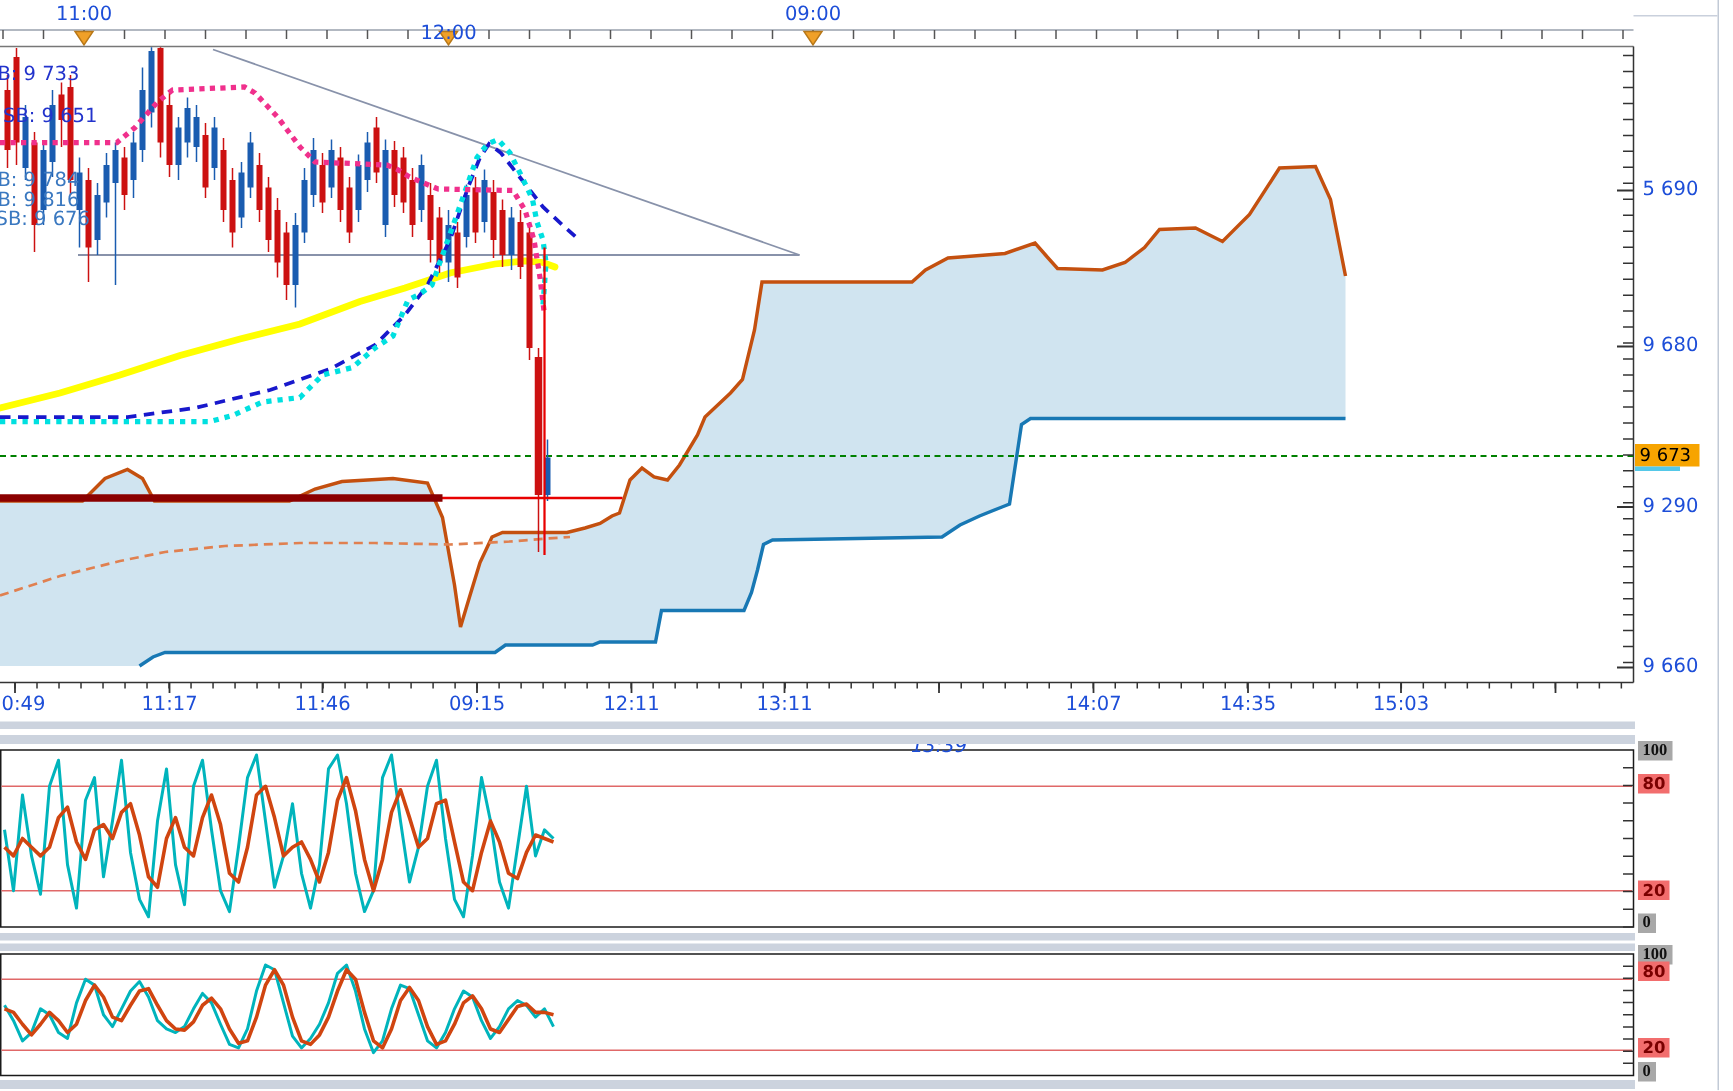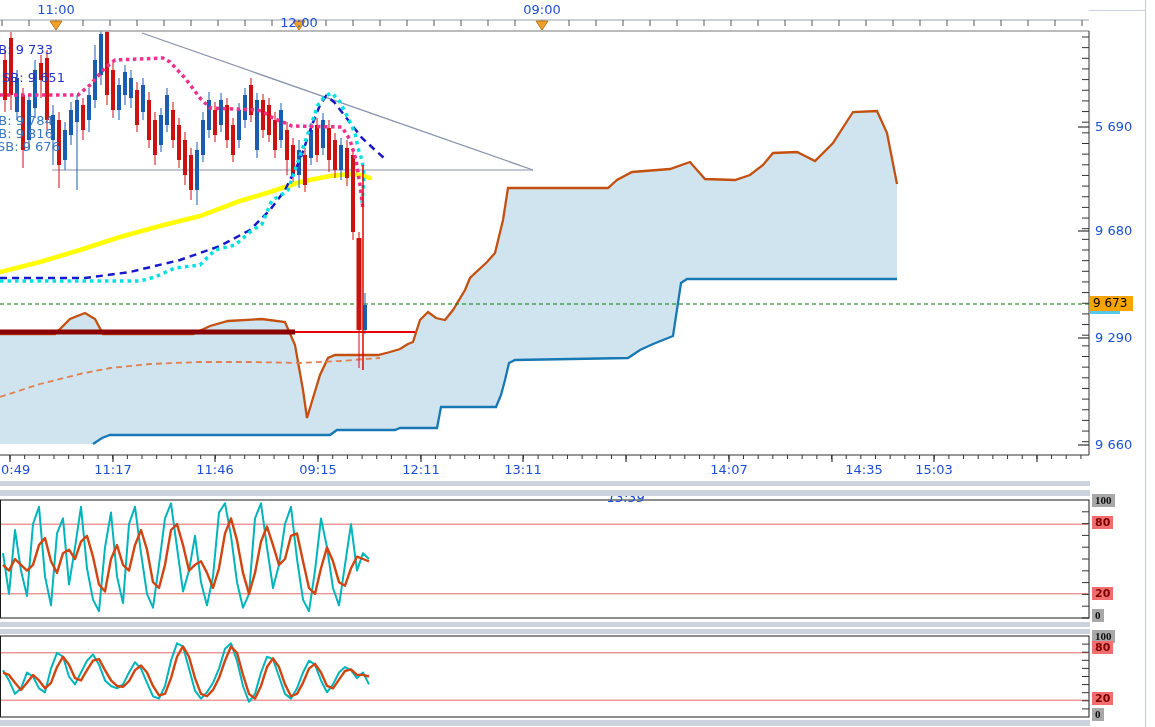--- a/index.html
+++ b/index.html
@@ -379,21 +379,21 @@
       <div class="axis-lbl left" style="left: 1095px; top: 330px;">9 290</div>
       <div class="axis-lbl left" style="left: 1095px; top: 437px;">9 660</div>
       <div class="axis-lbl left" style="left: 1px; top: 462px;">0:49</div>
       <div class="axis-lbl" style="left: 113px; top: 462px;">11:17</div>
       <div class="axis-lbl" style="left: 215px; top: 462px;">11:46</div>
       <div class="axis-lbl" style="left: 318px; top: 462px;">09:15</div>
       <div class="axis-lbl" style="left: 421px; top: 462px;">12:11</div>
       <div class="axis-lbl" style="left: 523px; top: 462px;">13:11</div>
       <div class="axis-lbl" style="left: 626px; top: 490px; font-style: italic;">13:39</div>
       <div class="axis-lbl" style="left: 729px; top: 462px;">14:07</div>
-      <div class="axis-lbl" style="left: 832px; top: 462px; margin-left: 32px;">14:35</div>
+      <div class="axis-lbl" style="left: 832px; top: 462px;">14:35</div>
       <div class="axis-lbl" style="left: 934px; top: 462px;">15:03</div>
       <div class="sb dark" style="left: -10px; top: 42px;">SB: 9 733</div>
       <div class="sb dark" style="left: 2px; top: 70px;">SB: 9 651</div>
       <div class="sb light" style="left: -10px; top: 113px;">SB: 9 784</div>
       <div class="sb light" style="left: -10px; top: 126px;">SB: 9 816</div>
       <div class="sb light" style="left: -3px; top: 139px;">SB: 9 676</div>
       <div class="osc-badge g" style="left: 1092px; top: 494px;">100</div>
       <div class="osc-badge r" style="left: 1092px; top: 516px;">80</div>
       <div class="osc-badge r" style="left: 1092px; top: 587px;">20</div>
       <div class="osc-badge g" style="left: 1092px; top: 609px;">0</div>

